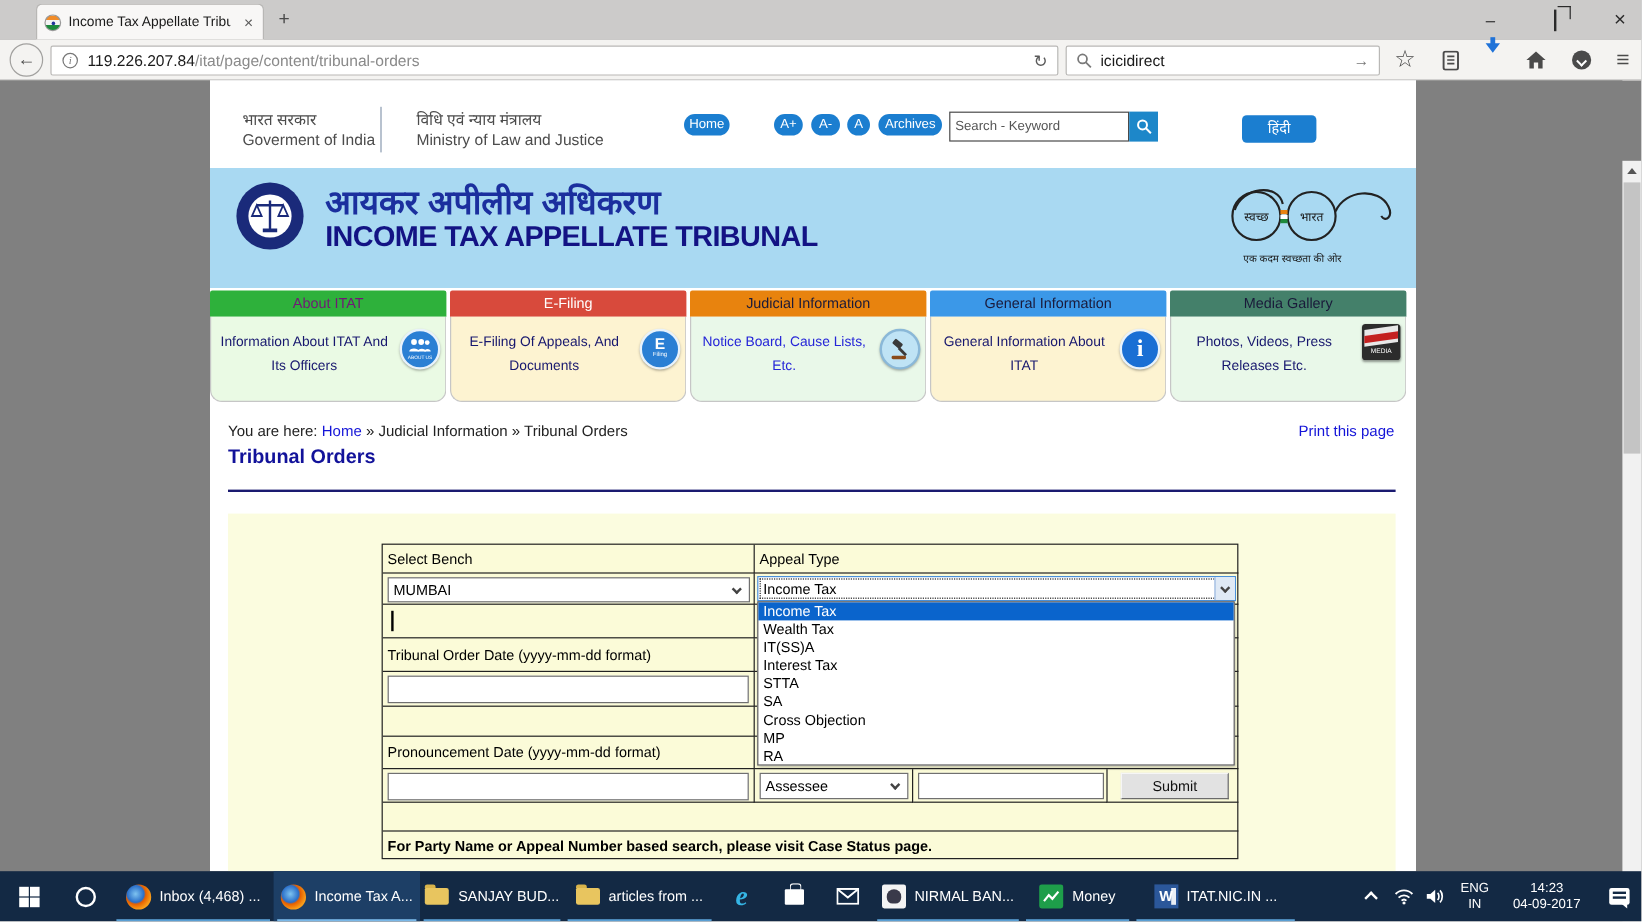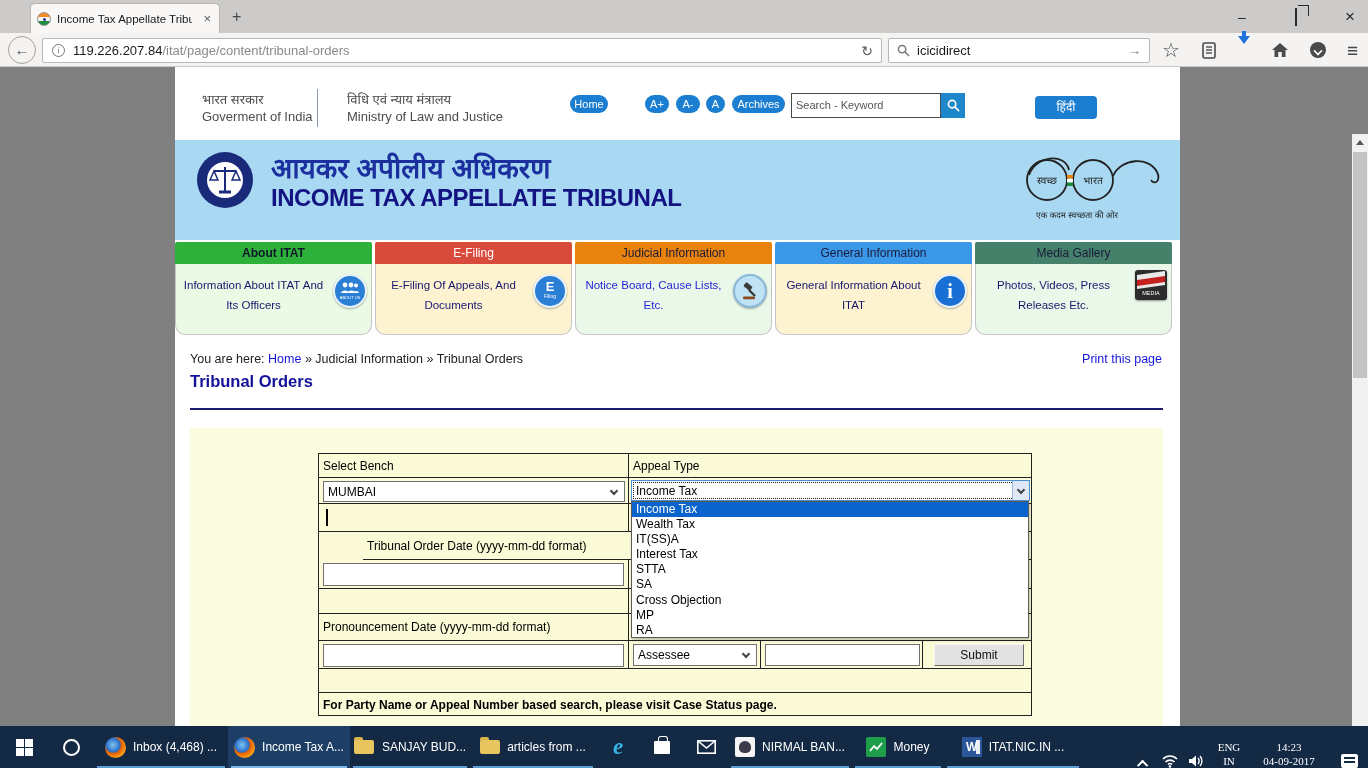--- a/index.html
+++ b/index.html
@@ -108,21 +108,21 @@
   .folder-icon { width:20px; height:14px; background:#e8c55f; border-radius:1px 2px 2px 2px; position:relative; flex:none; }
   .folder-icon::before { content:""; position:absolute; left:0; top:-3px; width:9px; height:3px; background:#d8b34a; border-radius:2px 2px 0 0; }
   .ie-icon { color:#35b5e5; font-size:23px; font-style:italic; font-weight:bold; font-family:"Liberation Serif", serif; }
   .store-icon { width:16px; height:13px; background:#fff; border-radius:1px; position:relative; }
   .store-icon::before { content:""; position:absolute; left:4px; top:-5px; width:8px; height:5px; border:1.5px solid #fff; border-bottom:none; border-radius:3px 3px 0 0; }
   .word-icon { width:20px; height:20px; background:#2b579a; color:#fff; font-size:12px; font-weight:bold; text-align:center; line-height:20px; position:relative; flex:none; }
   .word-icon::after { content:""; position:absolute; right:2px; top:3px; width:4px; height:14px; background:#fff; opacity:.9; }
   .money-icon { width:20px; height:20px; background:#1e9e4a; border-radius:2px; display:flex; align-items:center; justify-content:center; flex:none; }
   .nirmal-icon { width:20px; height:20px; background:#f4f4f4; border-radius:2px; display:flex; align-items:center; justify-content:center; flex:none; }
   .nirmal-icon div { width:12px; height:12px; border-radius:50% 50% 40% 40%; background:#3a3a4a; }
-  .tray { margin-left:auto; display:flex; align-items:flex-end;font-family:Liberation Serif, serif; }
+  .tray { margin-left:auto; display:flex; align-items:center; }
   .tray-caret { width:8px; height:8px; border-left:2px solid #fff; border-top:2px solid #fff; transform:rotate(45deg) translateY(2px); }
   .tray-txt { color:#fff; font-size:11px; text-align:center; line-height:14px; }
   .notif-icon { width:17px; height:14px; background:#fff; border-radius:2px; position:relative; }
   .notif-icon::before { content:""; position:absolute; left:3px; top:3px; width:11px; height:2px; background:#132944; box-shadow:0 4px 0 #132944; }
   .notif-icon::after { content:""; position:absolute; right:2px; bottom:-3px; width:0; height:0; border-top:4px solid #fff; border-left:5px solid transparent; }
 </style>
 </head>
 <body>
 
 <div class="screen">
@@ -223,21 +223,21 @@
           <path d="M12 27 C 18 8, 48 4, 52 22" fill="none" stroke="#222" stroke-width="1.8"></path>
           <path d="M96 28 C 104 10, 132 8, 140 24 C 144 32, 138 38, 134 32" fill="none" stroke="#222" stroke-width="1.8"></path>
           <text x="30" y="36" text-anchor="middle" font-size="10" fill="#1a1a1a">स्वच्छ</text>
           <text x="76" y="36" text-anchor="middle" font-size="10" fill="#1a1a1a">भारत</text>
           <text x="60" y="70" text-anchor="middle" font-size="8.5" fill="#1a1a1a">एक कदम स्वच्छता की ओर</text>
         </svg>
       </div>
 
       <div class="navrow">
         <div class="navcard">
-          <div class="navcard-header" style="background: rgb(46, 177, 59); color: #0f172a; font-weight: bold;">About ITAT</div>
+          <div class="navcard-header" style="background: rgb(46, 177, 59); color: #701a75;">About ITAT</div>
           <div class="navcard-body" style="background: rgb(234, 250, 228);">
             <span style="color: rgb(23, 23, 110);">Information About ITAT And Its Officers</span>
             <div class="navcard-icon">
               <div class="blue-circle">
                   <svg width="20" height="12" viewBox="0 0 20 12">
                     <circle cx="5" cy="3" r="2.4" fill="#fff"></circle>
                     <circle cx="11" cy="3" r="2.4" fill="#fff"></circle>
                     <circle cx="16" cy="3.5" r="2" fill="#fff"></circle>
                     <path d="M1 11 C1 7.5, 9 7.5, 9 11 Z" fill="#fff"></path>
                     <path d="M8 11 C8 7.8, 15 7.8, 15 11 Z" fill="#fff"></path>
@@ -321,21 +321,21 @@
             </div>
 
           <div class="cell br bb" style="left:0; top:24px; width:310px; height:26px;"></div>
           <div class="cell bb" style="left:310px; top:24px; width:403px; height:26px;"></div>
 
           <div class="cell br bb" style="left:0; top:50px; width:310px; height:28px;">
               <div class="text-caret"></div>
             </div>
           <div class="cell bb" style="left:310px; top:50px; width:403px; height:28px;"></div>
 
-          <div class="cell br bb" style="left:0; top:78px; width:310px; height:28px;margin-left:44px;">
+          <div class="cell br bb" style="left:0; top:78px; width:310px; height:28px;">
               <span class="cell-label">Tribunal Order Date (yyyy-mm-dd format)</span>
             </div>
           <div class="cell bb" style="left:310px; top:78px; width:403px; height:28px;"></div>
 
           <div class="cell br bb" style="left:0; top:106px; width:310px; height:29px;"></div>
           <div class="cell bb" style="left:310px; top:106px; width:403px; height:29px;"></div>
 
           <div class="cell br bb" style="left:0; top:135px; width:310px; height:25px;"></div>
           <div class="cell bb" style="left:310px; top:135px; width:403px; height:25px;"></div>
 

